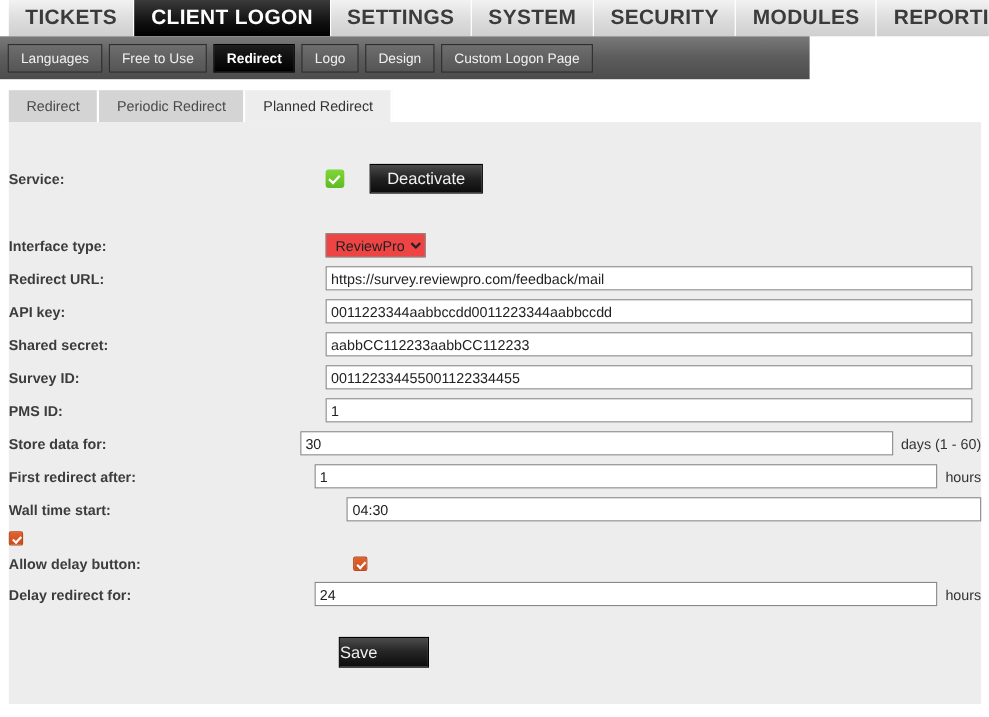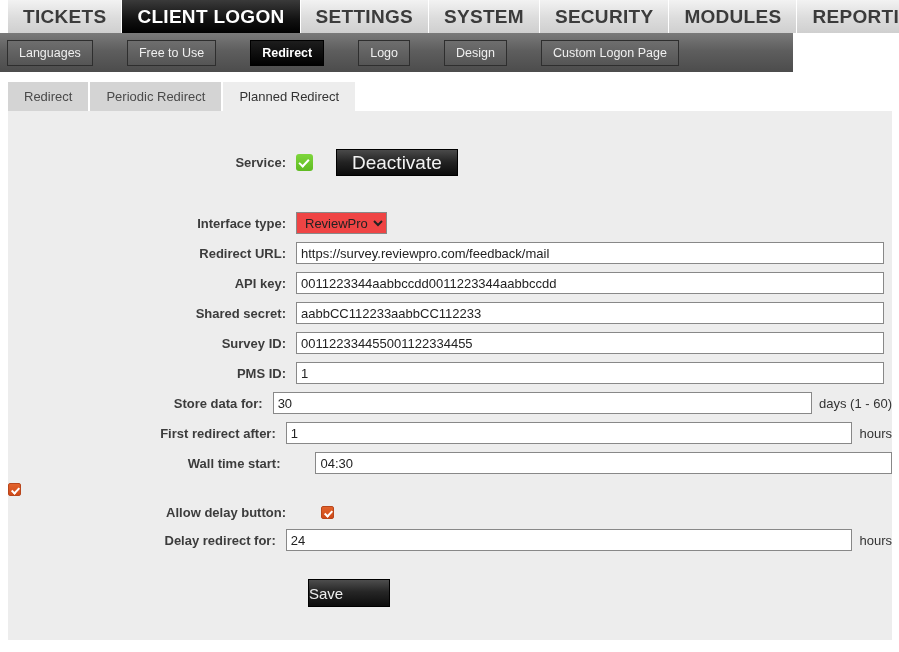--- a/index.html
+++ b/index.html
@@ -35,26 +35,25 @@
     text-align: right;
   }
   .primary-tab.active {
     background: linear-gradient(to bottom, #3a3a3a 0%, #111111 60%, #000000 100%);
     color: #ffffff;
   }
 
   
   .secondary-nav {
     position: absolute; top: 33px; left: 0;
-    width: 793px; height: 39px;
+    width: 736px; height: 39px;
     background: linear-gradient(to bottom, #7a7a7a 0%, #5e5e5e 45%, #4c4c4c 100%);
     display: flex; align-items: center;
     padding-left: 7px;
     box-sizing: border-box;
-    gap: 28px;
   }
   .secondary-btn {
     height: 26px;
     display: flex; align-items: center; justify-content: center;
     padding: 0 11px;
     margin-right: 6px;
     font-size: 12.5px;
     color: #f0f0f0;
     background: linear-gradient(to bottom, #6e6e6e 0%, #555555 100%);
     border: 1px solid #2e2e2e;
@@ -101,21 +100,20 @@
   }
 
   
   .form-rows { position: relative; padding-top: 0; }
   .row {
     display: flex; align-items: center;
     margin-bottom: 8px;
   }
   .lbl {
     width: 288px;
-    text-align: right;
     padding-right: 10px;
     font-size: 13px;
     font-weight: bold;
     color: #3c3c3c;
     box-sizing: border-box;
     white-space: nowrap;
   }
   .txt {
     width: 588px; height: 22px;
     border: 1px solid #888888;
@@ -164,21 +162,21 @@
     transform: rotate(43deg);
   }
   .btn-dark {
     margin-left: 23px;
     height: 25px;
     padding: 0 15px;
     display: inline-flex; align-items: center; justify-content: center;
     background: linear-gradient(to bottom, #4a4a4a 0%, #232323 48%, #0b0b0b 100%);
     border: 1px solid #000;
     color: #f2f2f2;
-    font-size: 19px;
+    font-size: 15px;
     font-family: "Liberation Sans", sans-serif;
     cursor: pointer;
     white-space: nowrap;
   }
 
   .chk-orange {
     width: 13px; height: 13px;
     border-radius: 2px;
     background: linear-gradient(to bottom, #e2622b 0%, #cf4a19 100%);
     border: 1px solid #b8461c;

